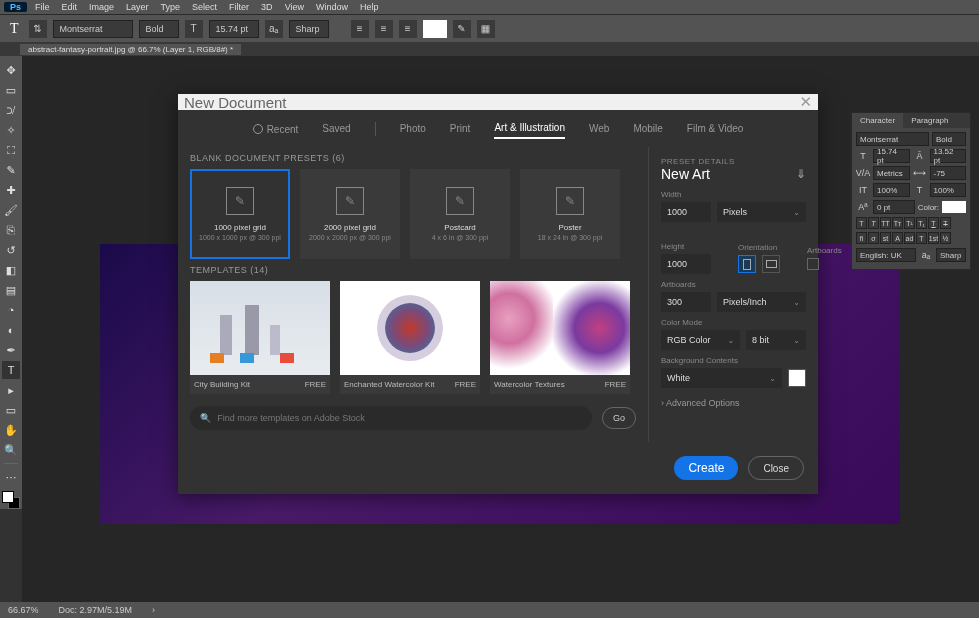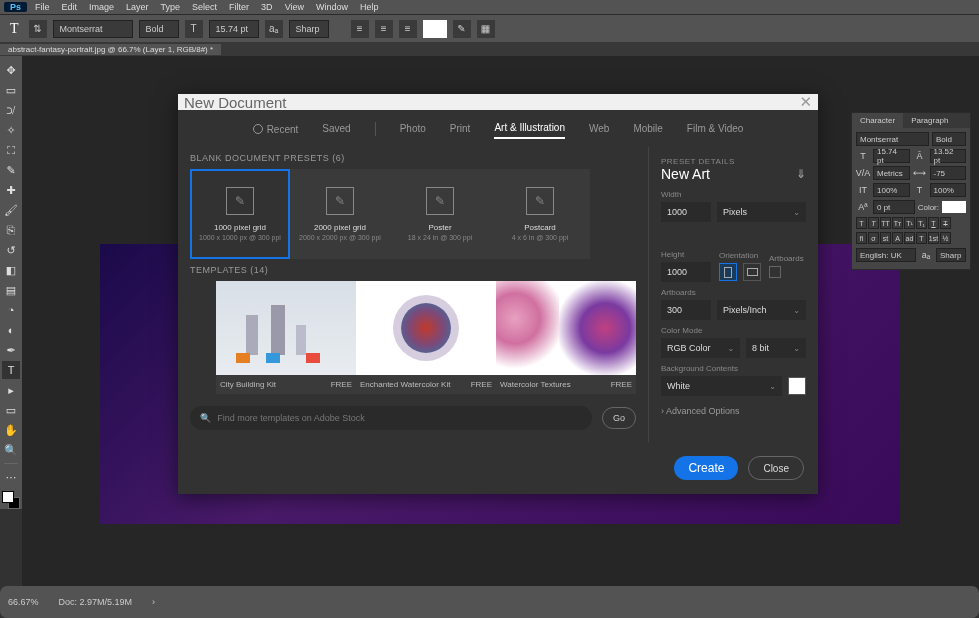--- a/index.html
+++ b/index.html
@@ -10,38 +10,38 @@
     .menu-bar span { padding: 0 6px; cursor: default; }
     .ps-logo { background: #001a33; color: #4fc3f7; font-weight: bold; padding: 0 3px; margin-right: 2px; border-radius: 2px; font-size: 9px; }
     
     
     .options-bar { background: #535353; height: 28px; display: flex; align-items: center; padding: 0 6px; gap: 6px; border-top: 1px solid #2a2a2a; }
     .opt-btn { background: #3a3a3a; border: 1px solid #222; height: 18px; padding: 0 6px; color: #ccc; font-size: 9px; display: inline-flex; align-items: center; }
     .opt-icon { width: 18px; height: 18px; background: #3a3a3a; display: inline-flex; align-items: center; justify-content: center; color: #ccc; }
     .text-tool-T { font-family: serif; font-size: 14px; color: #fff; padding: 0 4px; }
     
     
-    .tab-bar { background: #383838; height: 14px; display: flex; align-items: center; font-size: 8px; color: #ddd; }
+    .tab-bar { background: #383838; height: 14px; display: flex; align-items: center; padding-left: 20px; font-size: 8px; color: #ddd; }
     .tab-bar span { background: #535353; padding: 1px 8px; }
     
     
     .tools-panel { position: absolute; left: 0; top: 56px; width: 22px; background: #535353; display: flex; flex-direction: column; align-items: center; padding-top: 4px; }
     .tool { width: 18px; height: 18px; display: flex; align-items: center; justify-content: center; font-size: 11px; color: #ddd; cursor: pointer; margin: 1px 0; }
     .tool.active { background: #333; }
     .tool-divider { width: 14px; height: 1px; background: #666; margin: 3px 0; }
     .color-swatches { width: 18px; height: 18px; position: relative; margin-top: 4px; }
     .fg-color { position: absolute; width: 12px; height: 12px; background: #fff; border: 1px solid #000; top: 0; left: 0; }
     .bg-color { position: absolute; width: 12px; height: 12px; background: #000; border: 1px solid #666; bottom: 0; right: 0; }
     
     
     .canvas-area { position: absolute; left: 22px; top: 56px; right: 0; bottom: 16px; background: #262626; }
     .canvas { position: absolute; left: 78px; top: 188px; width: 800px; height: 280px; background: linear-gradient(135deg, #1a0a4a 0%, #4a1a6a 40%, #3a0a5a 100%); }
     
     
-    .status-bar { position: absolute; bottom: 0; left: 0; right: 0; height: 16px; background: #535353; display: flex; align-items: center; padding: 16px 8px; font-size: 9px; color: #ccc; gap: 20px; border-radius: 7px; }
+    .status-bar { position: absolute; bottom: 0; left: 0; right: 0; height: 16px; background: #535353; display: flex; align-items: center; padding: 8px 8px; font-size: 9px; color: #ccc; gap: 20px; }
     
     
     .char-panel { position: absolute; right: 8px; top: 112px; width: 120px; background: #454545; font-size: 8px; color: #ccc; border: 1px solid #2a2a2a; }
     .char-tabs { display: flex; background: #383838; }
     .char-tab { padding: 3px 8px; cursor: pointer; }
     .char-tab.active { background: #454545; }
     .char-body { padding: 4px; }
     .char-row { display: flex; gap: 3px; margin-bottom: 3px; align-items: center; }
     .char-field { background: #333; border: 1px solid #222; height: 14px; padding: 0 3px; flex: 1; display: flex; align-items: center; font-size: 8px; }
     .char-icon { width: 14px; display: flex; justify-content: center; font-size: 9px; }
@@ -58,31 +58,31 @@
     .dialog-tab.active { color: #fff; border-bottom: 2px solid #fff; }
     .dlg-tab-divider { width: 1px; height: 14px; background: #555; }
     .recent-icon { width: 10px; height: 10px; border: 1px solid #999; border-radius: 50%; display: inline-block; margin-right: 4px; position: relative; top: 1px; }
     
     .dialog-body { display: flex; }
     .dialog-left { flex: 1; padding: 0 12px 12px 12px; }
     .dialog-right { width: 170px; border-left: 1px solid #444; padding: 10px 12px; }
     
     .section-header { font-size: 9px; color: #999; margin: 6px 0; letter-spacing: 0.5px; }
     
-    .presets-row { display: flex; }
+    .presets-row { display: flex; gap: 10px; }
     .preset-card { width: 100px; height: 90px; background: #3a3a3a; display: flex; flex-direction: column; align-items: center; justify-content: center; cursor: pointer; font-size: 8px; color: #bbb; }
     .preset-card.selected { border: 2px solid #1473e6; background: #323232; }
     .preset-icon { width: 28px; height: 28px; border: 1px solid #888; margin-bottom: 8px; display: flex; align-items: center; justify-content: center; }
     .preset-icon::after { content: "✎"; color: #888; font-size: 12px; }
     .preset-title { color: #ddd; margin-bottom: 2px; }
     .preset-sub { font-size: 7px; color: #888; }
     
     .view-all { text-align: center; padding: 10px 0; font-size: 9px; color: #ccc; cursor: pointer; }
     
-    .templates-row { display: flex; gap: 0; justify-content: flex-end; }
+    .templates-row { display: flex; gap: 10px; }
     .template-card { width: 140px; cursor: pointer; }
     .template-img { width: 140px; height: 94px; background: #ddd; }
     .template-bar { display: flex; justify-content: space-between; padding: 5px 4px; font-size: 8px; background: #3a3a3a; color: #bbb; }
     
     .t1 { background: linear-gradient(180deg, #d8dfe6 0%, #e8ecf0 100%); position: relative; }
     .t1-building { position: absolute; bottom: 20px; left: 30px; width: 12px; height: 40px; background: #aab; }
     .t1-building2 { position: absolute; bottom: 20px; left: 55px; width: 14px; height: 50px; background: #99a; }
     .t1-building3 { position: absolute; bottom: 20px; left: 80px; width: 10px; height: 30px; background: #bbc; }
     .t1-cube { position: absolute; bottom: 12px; width: 14px; height: 10px; }
     .t2 { background: #fff; display: flex; align-items: center; justify-content: center; }
@@ -283,27 +283,27 @@
           <div class="preset-title">1000 pixel grid</div>
           <div class="preset-sub">1000 x 1000 px @ 300 ppi</div>
         </div>
         <div class="preset-card">
           <div class="preset-icon"></div>
           <div class="preset-title">2000 pixel grid</div>
           <div class="preset-sub">2000 x 2000 px @ 300 ppi</div>
         </div>
         <div class="preset-card">
           <div class="preset-icon"></div>
+          <div class="preset-title">Postcard</div>
+          <div class="preset-sub">4 x 6 in @ 300 ppi</div>
+        </div>
+        <div class="preset-card">
+          <div class="preset-icon"></div>
           <div class="preset-title">Poster</div>
           <div class="preset-sub">18 x 24 in @ 300 ppi</div>
-        </div>
-        <div class="preset-card">
-          <div class="preset-icon"></div>
-          <div class="preset-title">Postcard</div>
-          <div class="preset-sub">4 x 6 in @ 300 ppi</div>
         </div>
       </div>
       <div class="section-header">TEMPLATES  (14)</div>
       <div class="templates-row">
         <div class="template-card">
           <div class="template-img t1">
             <div class="t1-building"></div>
               <div class="t1-building2"></div>
               <div class="t1-building3"></div>
             <div class="t1-cube" style="left:20px;background:#e67e22"></div>
@@ -350,21 +350,21 @@
         <div class="pd-save">⇓</div>
       </div>
       <div class="pd-field-label">Width</div>
       <div class="pd-row">
         <input class="pd-input" value="1000" style="">
         <div class="pd-select">
             <span>Pixels</span>
             <span class="pd-caret">⌄</span>
           </div>
       </div>
-      <div class="pd-row" style="gap:8px;margin-top:22px">
+      <div class="pd-row" style="gap:27px;margin-top:14px">
         <div>
           <div class="pd-field-label">Height</div>
           <input class="pd-input" value="1000" style="">
         </div>
         <div>
           <div class="pd-field-label">Orientation</div>
           <div class="pd-row">
             <div class="orient-btn active">
                 <div class="orient-icon-p"></div>
               </div>

